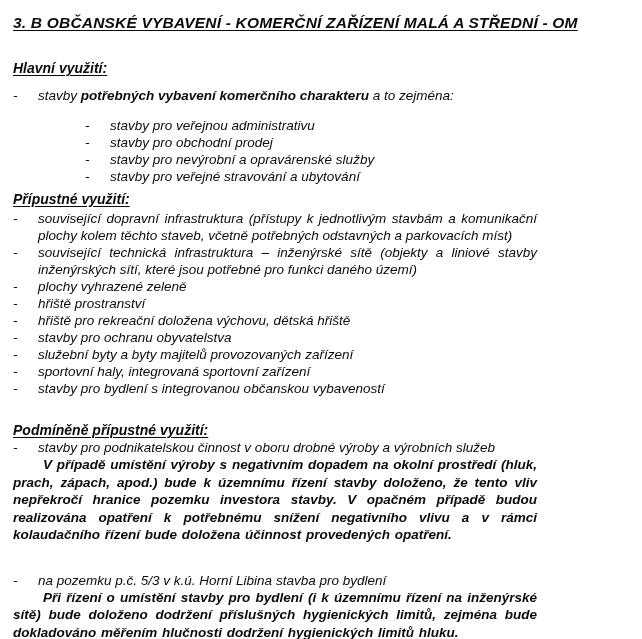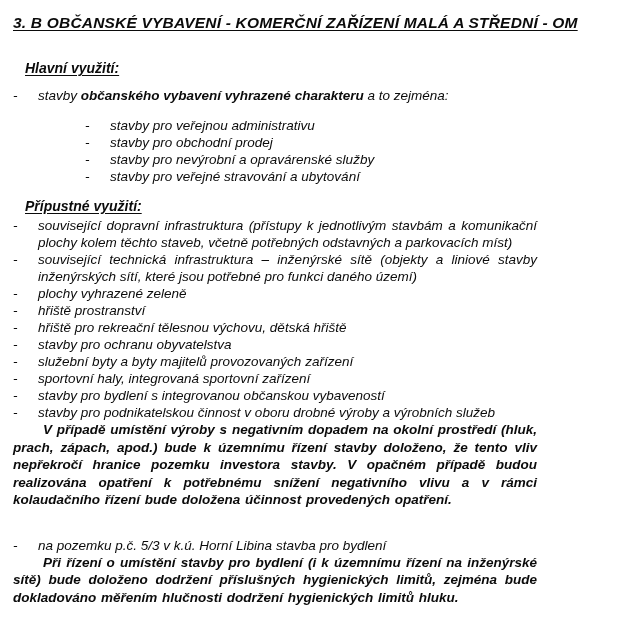--- a/index.html
+++ b/index.html
@@ -33,21 +33,21 @@
     letter-spacing: 0.2px;
     white-space: nowrap;
     margin: 0 0 26px 0;
   }
   .sec-heading {
     font-size: 14px;
     line-height: 18px;
     font-weight: bold;
     text-decoration: underline;
     text-underline-offset: 2px;
-    margin: 12px;
+    margin: 0;
   }
   .heading-gap { margin-bottom: 10px; }
 
   .bullet-item {
     position: relative;
     padding-left: 25px;
     margin: 0;
   }
   .bullet-item .dash {
     position: absolute;
@@ -87,21 +87,21 @@
 
 <div class="doc">
 
   <h1 class="doc-title">3. B OBČANSKÉ VYBAVENÍ - KOMERČNÍ ZAŘÍZENÍ MALÁ A STŘEDNÍ - OM</h1>
 
   <section>
     <h2 class="sec-heading heading-gap">Hlavní využití:</h2>
 
     <div class="bullet-item main-intro">
       <span class="dash">-</span>
-      <span>stavby </span><span class="bold-inline">občanského vybavení vyhrazené charakteru</span><span> a to zejména:</span>
+      <span>stavby </span><span class="bold-inline">potřebných vybavení komerčního charakteru</span><span> a to zejména:</span>
     </div>
 
     <div class="sub-list">
       <div class="sub-bullet-item">
         <span class="dash">-</span>
         <span>stavby pro veřejnou administrativu</span>
       </div>
       <div class="sub-bullet-item">
         <span class="dash">-</span>
         <span>stavby pro obchodní prodej</span>
@@ -132,21 +132,21 @@
       <div class="bullet-item">
         <span class="dash">-</span>
         <span>plochy vyhrazené zeleně</span>
       </div>
       <div class="bullet-item">
         <span class="dash">-</span>
         <span>hřiště prostranství</span>
       </div>
       <div class="bullet-item">
         <span class="dash">-</span>
-        <span>hřiště pro rekreační tělesnou výchovu, dětská hřiště</span>
+        <span>hřiště pro rekreační doložena výchovu, dětská hřiště</span>
       </div>
       <div class="bullet-item">
         <span class="dash">-</span>
         <span>stavby pro ochranu obyvatelstva</span>
       </div>
       <div class="bullet-item">
         <span class="dash">-</span>
         <span>služební byty a byty majitelů provozovaných zařízení</span>
       </div>
       <div class="bullet-item">
@@ -154,20 +154,21 @@
         <span>sportovní haly, integrovaná sportovní zařízení</span>
       </div>
       <div class="bullet-item">
         <span class="dash">-</span>
         <span>stavby pro bydlení s integrovanou občanskou vybaveností</span>
       </div>
     </div>
   </section>
 
   <section>
+    <h2 class="sec-heading conditional-heading">Podmíněně přípustné využití:</h2>
 
     <div class="bullet-item">
       <span class="dash">-</span>
       <span>stavby pro podnikatelskou činnost v oboru drobné výroby a výrobních služeb</span>
     </div>
 
     <p class="cond-paragraph para-gap">V případě umístění výroby s negativním dopadem na okolní prostředí (hluk, prach, zápach, apod.) bude k územnímu řízení stavby doloženo, že tento vliv nepřekročí hranice pozemku investora stavby. V opačném případě budou realizována opatření k potřebnému snížení negativního vlivu a v rámci kolaudačního řízení bude doložena účinnost provedených opatření.</p>
 
     <div class="bullet-item">
       <span class="dash">-</span>

